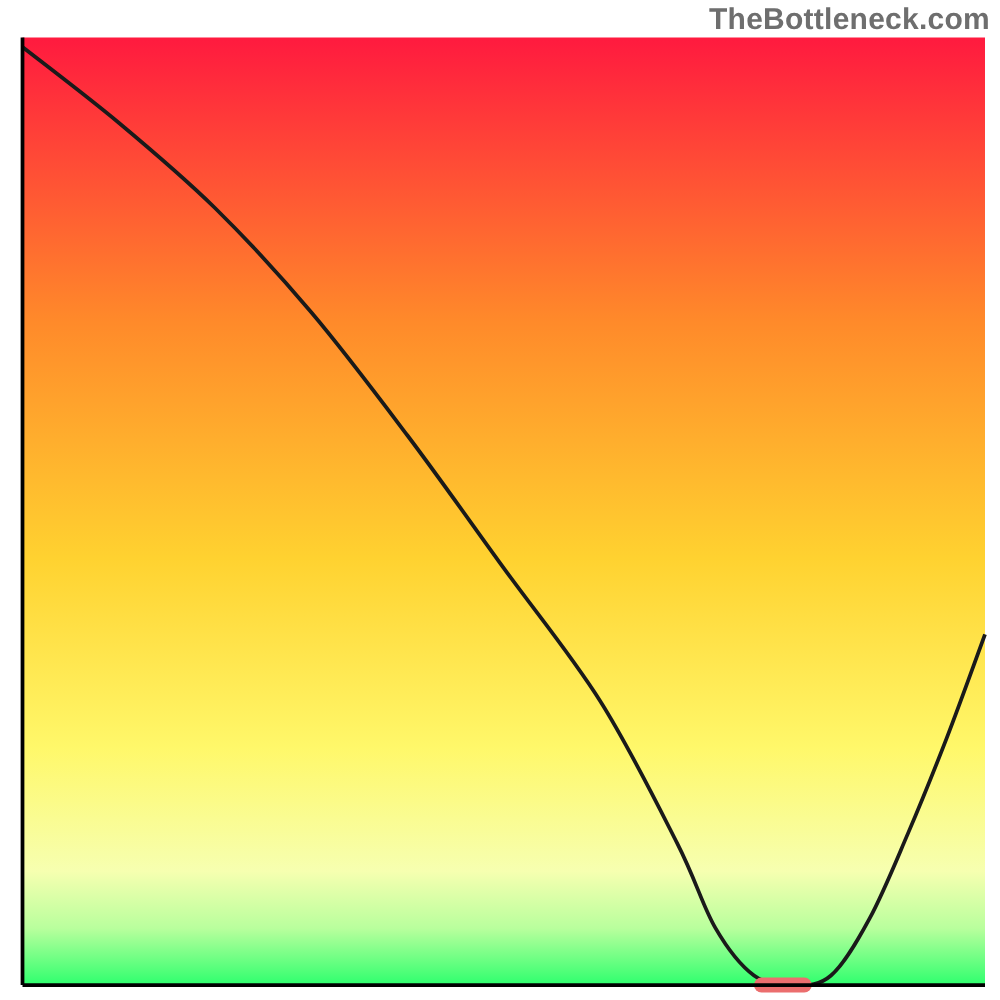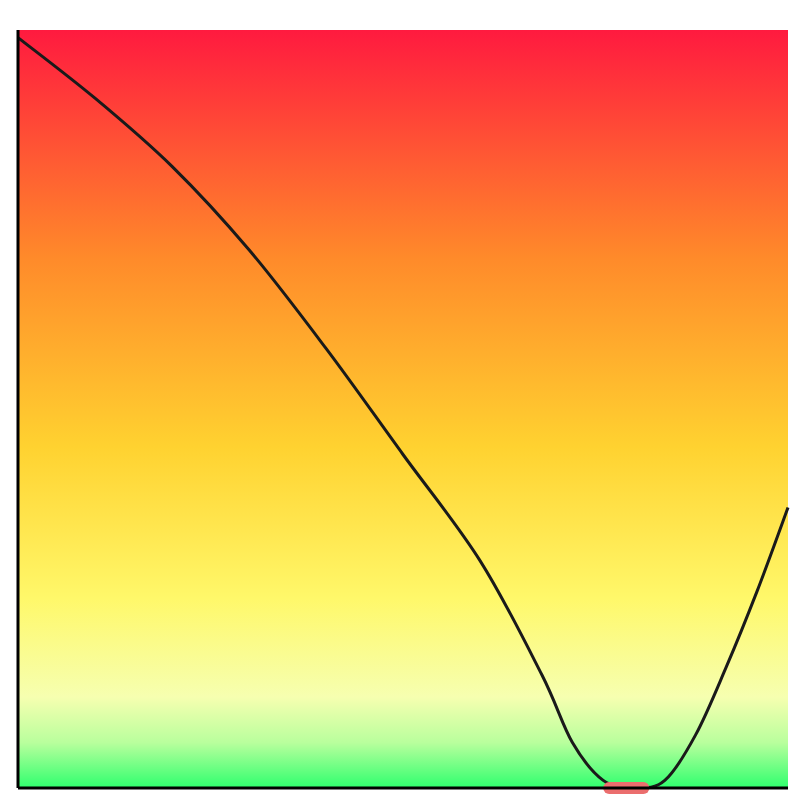--- a/index.html
+++ b/index.html
@@ -26,20 +26,21 @@
     letter-spacing: 0.2px;
   }
   svg {
     display: block;
   }
 </style>
 </head>
 <body>
 
 <div class="stage">
+  <div class="watermark">TheBottleneck.com</div>
 
   <svg id="chart-svg" width="800" height="800" viewBox="0 0 800 800">
     <defs>
       <linearGradient id="bgGrad" x1="0" y1="0" x2="0" y2="1">
           <stop offset="0.0%" stop-color="#ff1a3f"></stop>
           <stop offset="30.0%" stop-color="#ff8a2a"></stop>
           <stop offset="55.0%" stop-color="#ffd230"></stop>
           <stop offset="75.0%" stop-color="#fff86a"></stop>
           <stop offset="88.0%" stop-color="#f6ffb0"></stop>
           <stop offset="94.0%" stop-color="#b9ff9d"></stop>

